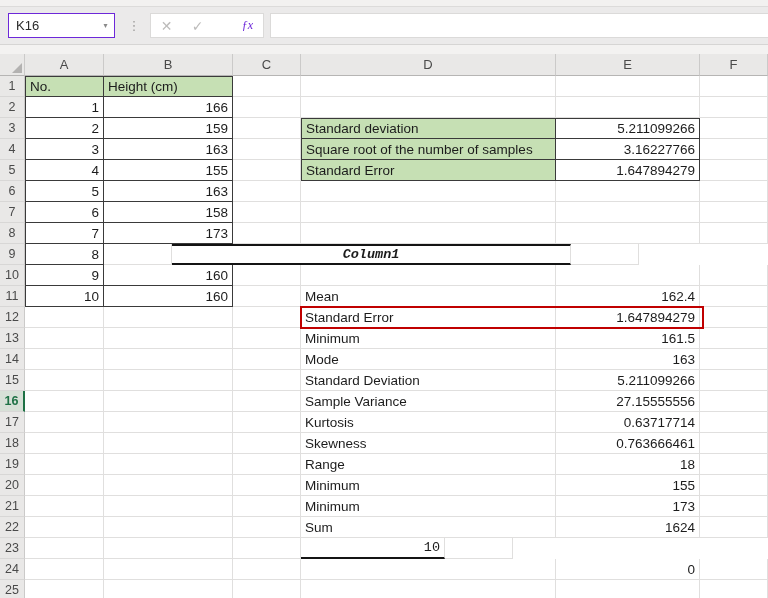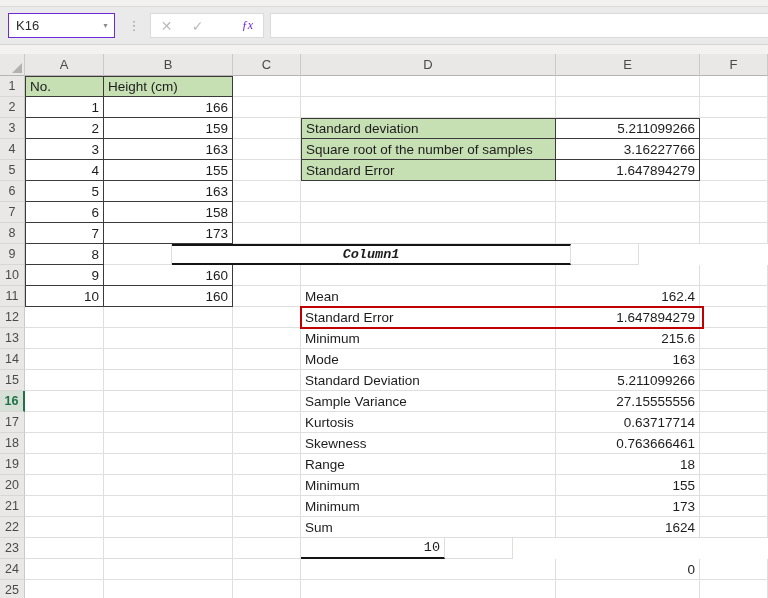--- a/index.html
+++ b/index.html
@@ -230,21 +230,21 @@
         <div class="cell cD left">Standard Error</div>
         <div class="cell cE right">1.647894279</div>
         <div class="cell cF"></div>
       </div>
       <div class="row">
         <div class="rh">13</div>
         <div class="cell cA"></div>
         <div class="cell cB"></div>
         <div class="cell cC"></div>
         <div class="cell cD left">Minimum</div>
-        <div class="cell cE right">215.6</div>
+        <div class="cell cE right">161.5</div>
         <div class="cell cF"></div>
       </div>
       <div class="row">
         <div class="rh">14</div>
         <div class="cell cA"></div>
         <div class="cell cB"></div>
         <div class="cell cC"></div>
         <div class="cell cD left">Mode</div>
         <div class="cell cE right">163</div>
         <div class="cell cF"></div>

